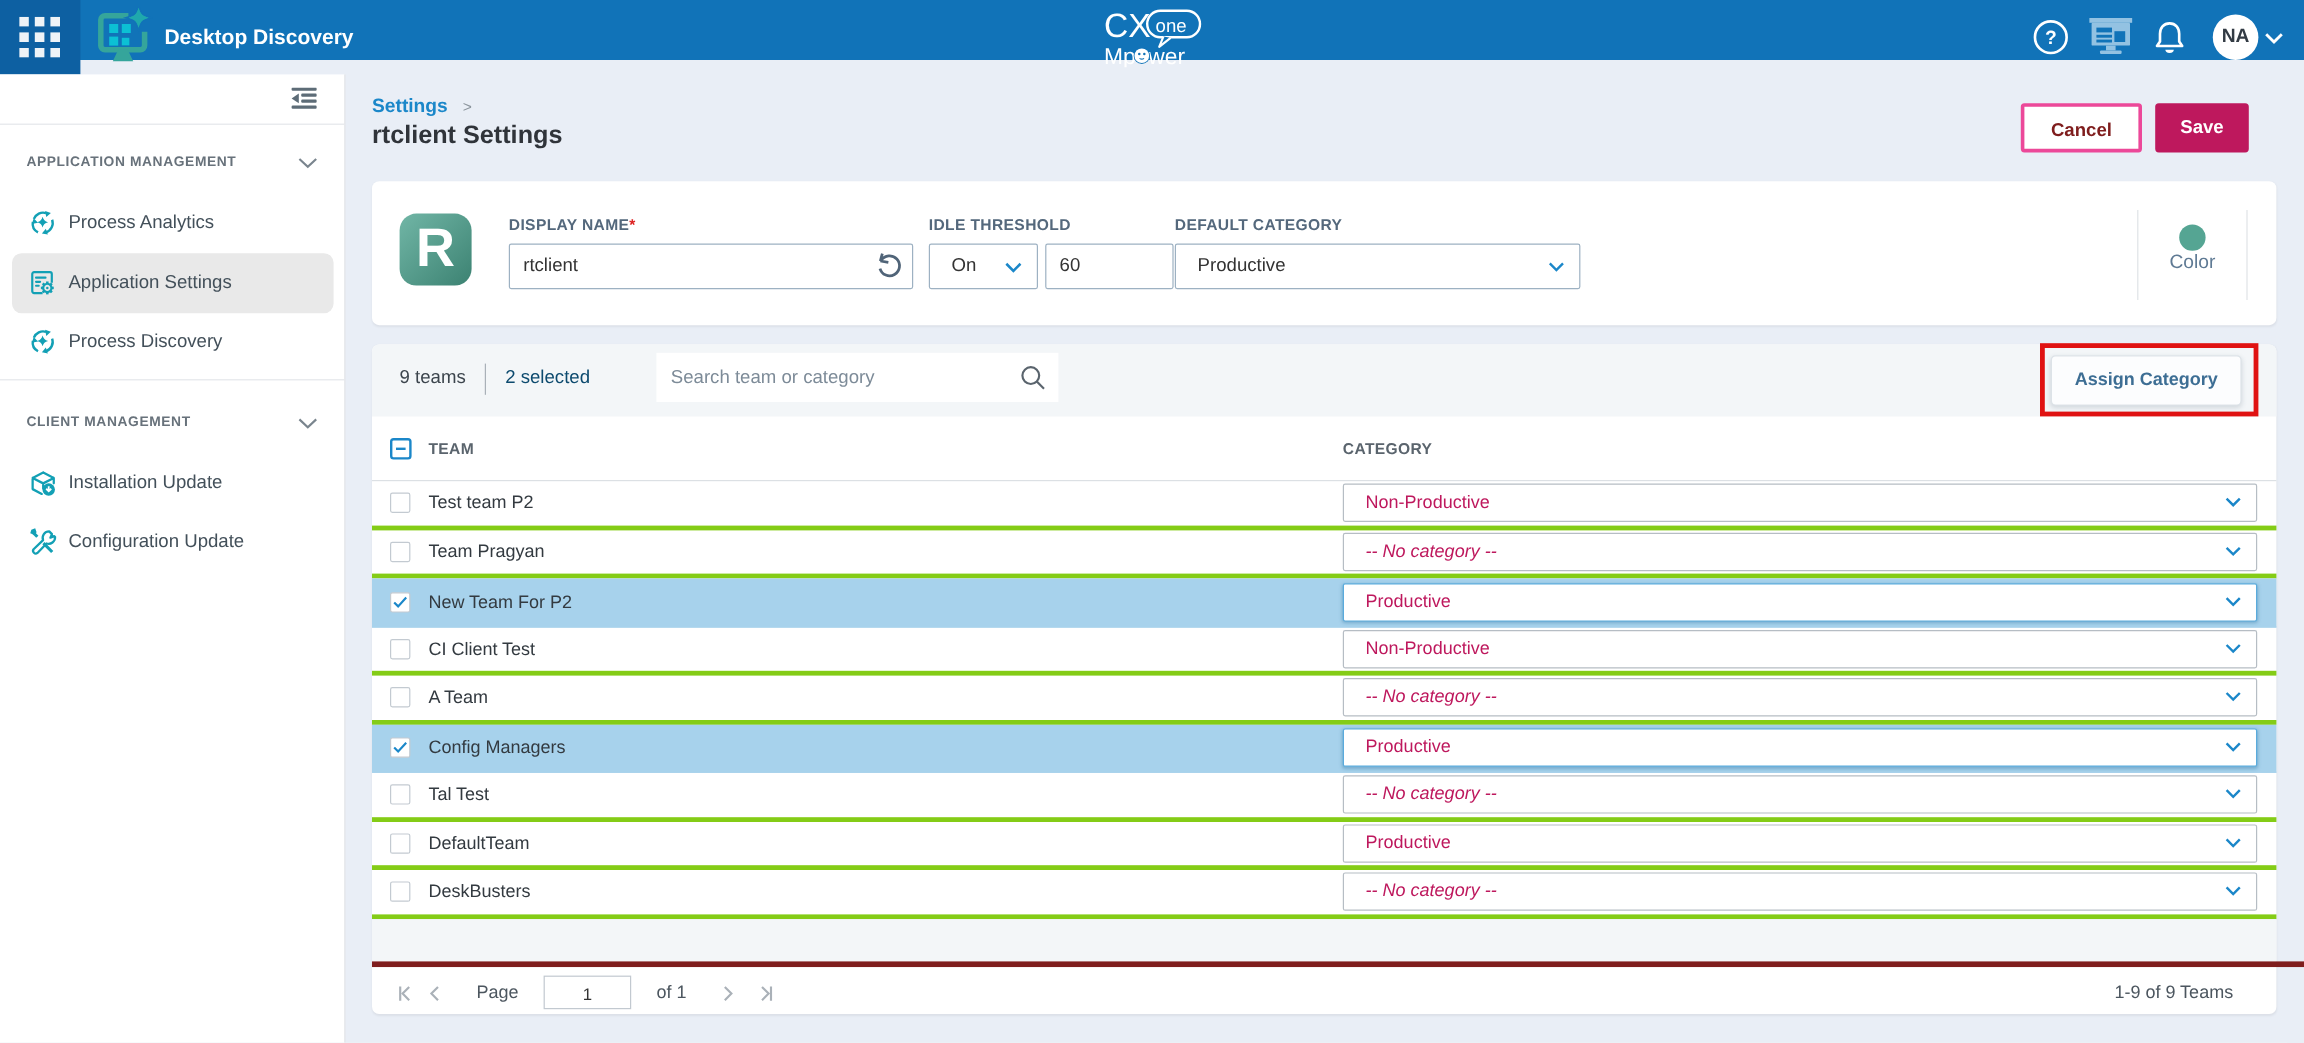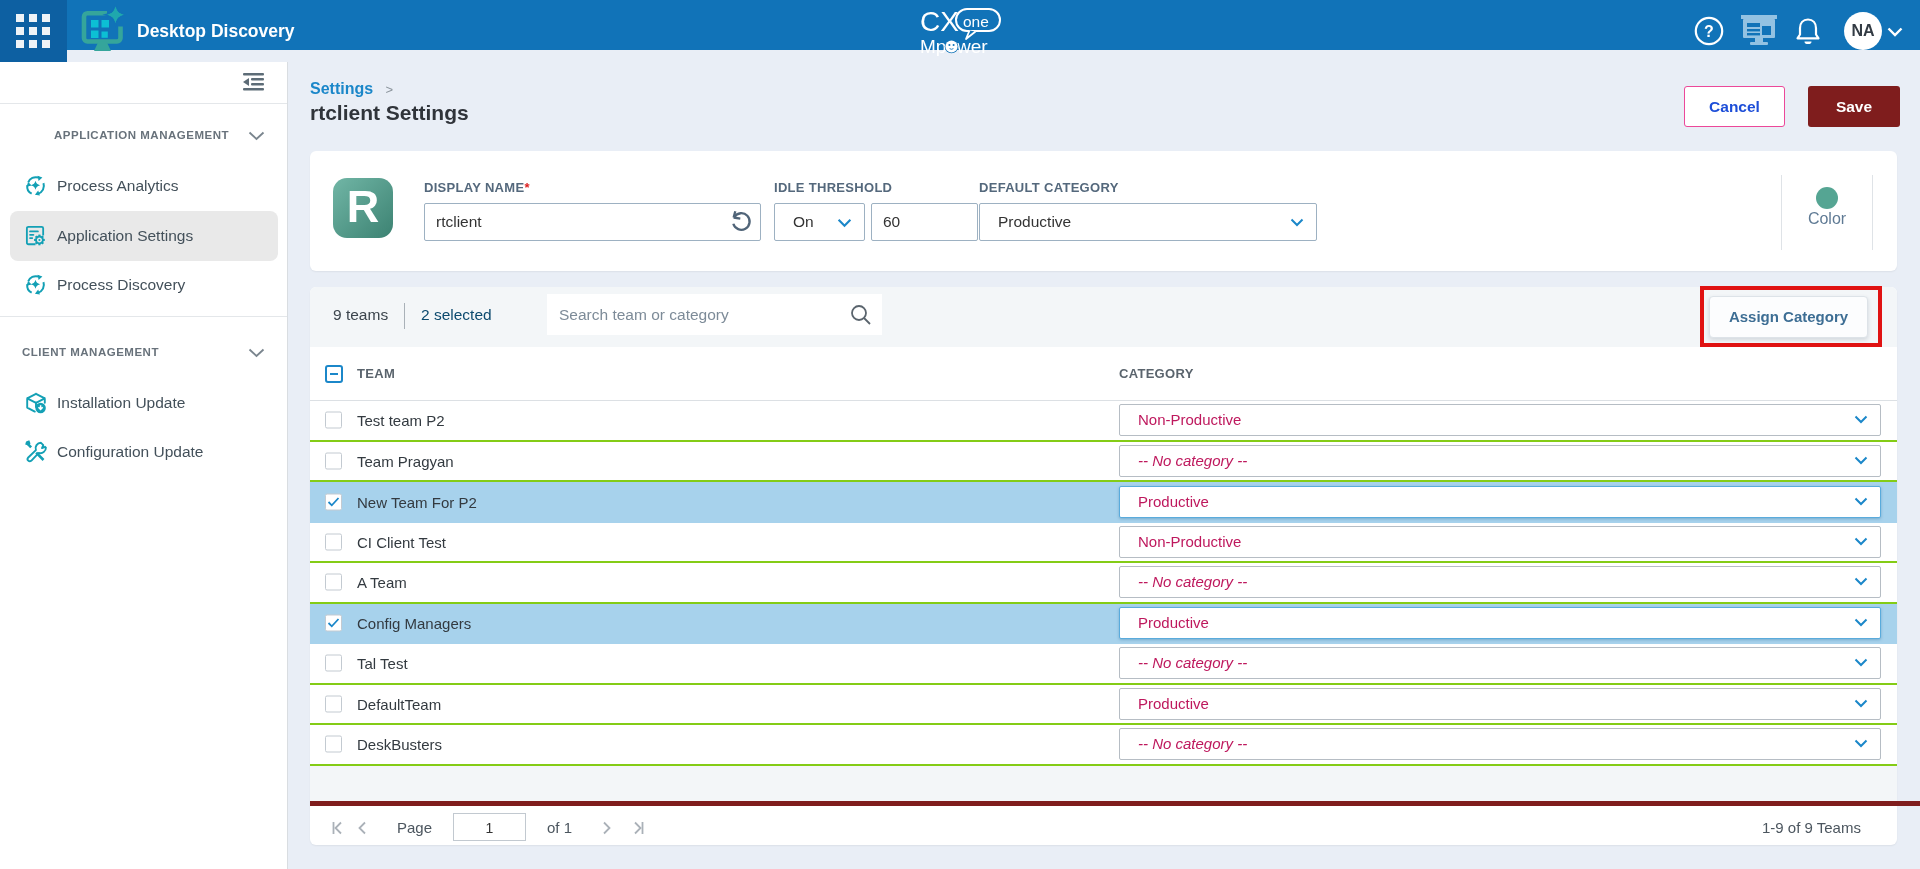--- a/index.html
+++ b/index.html
@@ -21,22 +21,22 @@
   .nav-sel { position:absolute; left:10px; width:268px; height:50px; background:#e9e9e9; border-radius:8px; }
   .sidediv { position:absolute; left:0; width:287px; border-bottom:1px solid #e4e7ea; }
   .secchev { position:absolute; left:248px; }
 
   
   #main { position:absolute; left:288px; top:62px; width:1632px; height:807px; background:#e9eef6; }
   #crumb { position:absolute; left:310px; top:80px; font-size:16px; font-weight:700; color:#1b87c9; }
   #crumb .sep { color:#8b949c; font-weight:400; font-size:13px; margin-left:8px; }
   #title { position:absolute; left:310px; top:101px; font-size:21px; font-weight:700; color:#30343a; }
   .btn { position:absolute; top:86px; height:41px; border-radius:3px; font-size:15.5px; font-weight:700; text-align:center; line-height:39px; }
-  #btn-cancel { left:1684px; width:101px; background:#fff; border:1px solid #ec4899; color:#1d4ed8; }
-  #btn-save { left:1796px; width:92px; background:#7f1d1d; color:#fff; line-height:41px;margin-left:12px; }
+  #btn-cancel { left:1684px; width:101px; background:#fff; border:3px solid #ec4899; color:#7f1d1d; }
+  #btn-save { left:1796px; width:78px; background:#be185d; color:#fff; line-height:41px; }
 
   
   #card1 { position:absolute; left:310px; top:151px; width:1587px; height:120px; background:#fff; border-radius:6px; box-shadow:0 1px 2px rgba(0,0,0,.06); }
   #ravatar { position:absolute; left:23px; top:27px; width:60px; height:60px; border-radius:14px; background:linear-gradient(135deg,#71b6a6,#3c8272); color:#fff; font-size:45px; font-weight:700; text-align:center; line-height:58px; }
   .flabel { position:absolute; top:29px; font-size:13px; font-weight:700; color:#54687c; letter-spacing:.3px; }
   .flabel .req { color:#d22; }
   .finput { position:absolute; top:52px; height:38px; border:1px solid #9db1c2; border-radius:2px; background:#fff; font-size:15.5px; color:#333; line-height:36px; padding-left:11px; }
 
   
   #card2 { position:absolute; left:310px; top:287px; width:1587px; height:558px; background:#fff; border-radius:6px; box-shadow:0 1px 2px rgba(0,0,0,.06); }
@@ -45,21 +45,21 @@
   #toolbar .vsep { position:absolute; left:94px; top:16px; height:26px; border-left:1px solid #a9b1b8; }
   #toolbar .t2 { position:absolute; left:111px; top:0; height:56px; line-height:56px; font-size:15.5px; color:#0c4a6e; }
   #search { position:absolute; left:237px; top:7px; width:335px; height:41px; background:#fff; }
   #search .ph { position:absolute; left:12px; top:0; height:41px; line-height:41px; font-size:15.5px; color:#7d8b98; }
   #redbox { position:absolute; left:1390px; top:-1.5px; width:182px; height:61px; border:4px solid #e01212; }
   #assignbtn { position:absolute; left:1399px; top:9px; width:159px; height:42px; background:#fcfdfe; border:1px solid #dde3e8; border-radius:4px; box-shadow:0 2px 4px rgba(60,80,100,.18); color:#3d6e94; font-size:15px; font-weight:700; text-align:center; line-height:40px; }
 
   #thead { position:absolute; left:0; top:60px; width:1587px; height:54px; border-bottom:1px solid #dce0e4; }
   .hlbl { position:absolute; top:0; height:54px; line-height:54px; font-size:13px; font-weight:700; color:#5a646d; letter-spacing:.3px; }
   #rows { position:absolute; left:0; top:114px; width:1587px; }
-  .row { position:relative; width:1587px; height:40.5px; border-bottom:2px solid #84cc16; }
+  .row { position:relative; width:1587px; height:40.5px; border-bottom:4px solid #84cc16; }
   .row.sel { background:#a7d2ec; border-bottom:1px solid #a7d2ec; }
   .cb { position:absolute; left:15px; top:50%; transform:translateY(-50%); width:17px; height:17px; background:#fff; border:1px solid #c3cad1; border-radius:2px; }
   .row .name { position:absolute; left:47px; top:50%; transform:translateY(-50%); font-size:15px; color:#333a40; }
   .rsel { position:absolute; left:809px; top:50%; transform:translateY(-50%); width:762px; height:32px; background:#fff; border:1px solid #b6bdc4; border-radius:2px; font-size:15px; color:#be185d; line-height:30px; padding-left:18px; }
   .row.sel .rsel { border:1px solid #5aabdc; box-shadow:0 1px 3px rgba(30,100,150,.35); }
   .rsel .nc { font-style:italic; }
   .rsel svg { position:absolute; right:12px; top:10px; }
 
   #grayband { position:absolute; left:0; top:478.5px; width:1587px; height:35.5px; background:#f3f6f8; }
   #pager { position:absolute; left:0; top:514px; width:1714px; height:44px; border-top:5px solid #7f1d1d; border-radius:0 0 6px 6px; }
@@ -143,21 +143,21 @@
     <g fill="#5d6c77">
       <rect x="1" y="0" width="21" height="2.6" rx="1"></rect>
       <rect x="9" y="5" width="13" height="2.6" rx="1"></rect>
       <rect x="9" y="10" width="13" height="2.6" rx="1"></rect>
       <rect x="1" y="15" width="21" height="2.6" rx="1"></rect>
       <path d="M7 5 v8 l-6 -4 z"></path>
     </g>
   </svg>
   <div class="topdiv"></div>
 
-  <div class="sechead" style="top:67px;margin-left:32px;">APPLICATION MANAGEMENT</div>
+  <div class="sechead" style="top:67px;">APPLICATION MANAGEMENT</div>
   <svg class="secchev" width="17" height="10" viewBox="0 0 17 10" style="top:69px;">
     <polyline points="1.5,1.5 8.5,8 15.5,1.5" fill="none" stroke="#7a858e" stroke-width="1.8"></polyline>
   </svg>
 
   <div class="navitem" style="top:99px;">
     <svg width="23" height="23" viewBox="0 0 24 24">
       <g fill="none" stroke="#13a0b5" stroke-width="2.1">
         <path d="M4.4 8.2 A8.6 8.6 0 0 1 15.0 3.2"></path>
         <path d="M20.3 9.0 A8.6 8.6 0 0 1 14.6 20.1"></path>
         <path d="M8.0 20.0 A8.6 8.6 0 0 1 3.5 11.0"></path>

